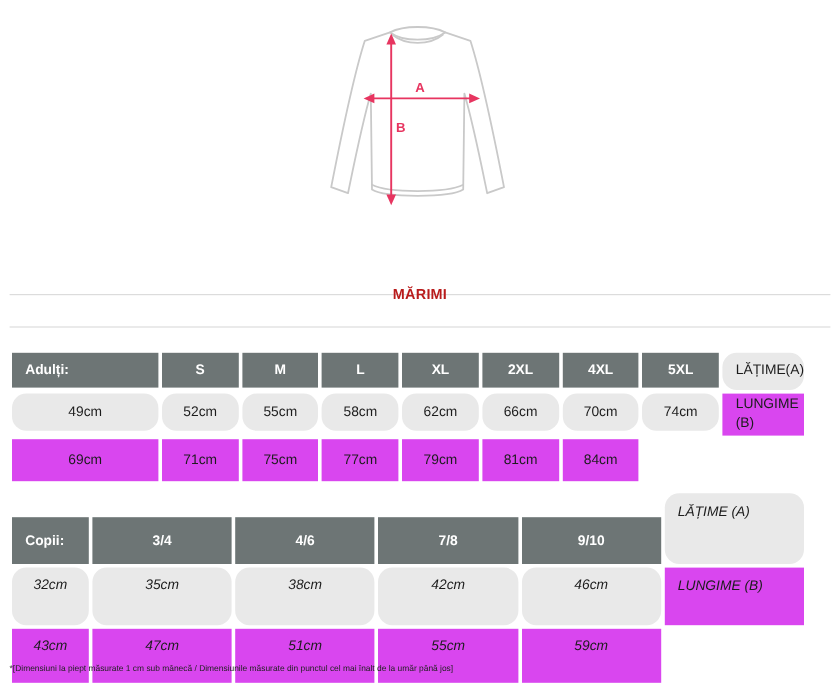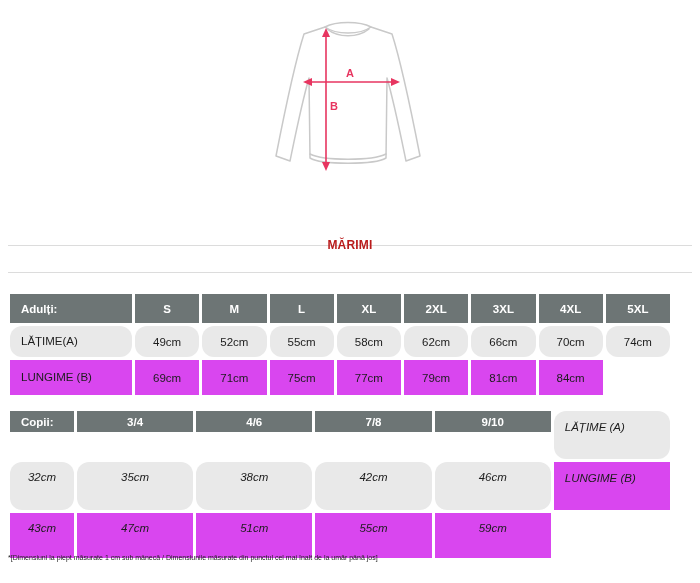--- a/index.html
+++ b/index.html
@@ -20,21 +20,21 @@
   .grid.kids{top:411px;grid-template-columns:64px repeat(5,1fr);}
   .cell{display:flex;align-items:center;justify-content:center;font-size:11.5px;}
   .th{background:#6d7575;color:#ffffff;font-weight:bold;}
   .th.label{justify-content:flex-start;padding-left:11px;}
   .td.label{justify-content:flex-start;padding-left:11px;line-height:1.35;}
   .row-gray{background:#e9e9e9;border-radius:12px;}
   .row-white{background:#d946ef;}
   .adults .th{height:29px;}
   .adults .r1{height:31px;}
   .adults .r2{height:35px;}
-  .kids .th{height:21px;}
+  .kids .th{height:39px;margin-top:20px;}
   .kids .r1{height:48px;}
   .kids .r2{height:45px;}
   .kids .r1,.kids .r2{align-items:flex-start;padding-top:9px;height:auto;font-style:italic;}
   .kids .r1{min-height:39px;}
   .kids .r2{min-height:36px;}
   .footnote{
     position:absolute;left:8px;top:554px;width:680px;
     font-size:7px;color:#222222;letter-spacing:0;
   }
   svg text{font-family:"Liberation Sans",sans-serif;font-weight:bold;}
@@ -86,21 +86,20 @@
   <div class="title">MĂRIMI</div>
   <div class="rule rule-bottom"></div>
 
   <div class="grid adults">
     <div class="cell th label">Adulți:</div>
     <div class="cell th">S</div>
     <div class="cell th">M</div>
     <div class="cell th">L</div>
     <div class="cell th">XL</div>
     <div class="cell th">2XL</div>
-    <div class="cell th">3XL</div>
     <div class="cell th">4XL</div>
     <div class="cell th">5XL</div>
 
     <div class="cell td label r1 row-gray">LĂȚIME(A)</div>
     <div class="cell td r1 row-gray">49cm</div>
     <div class="cell td r1 row-gray">52cm</div>
     <div class="cell td r1 row-gray">55cm</div>
     <div class="cell td r1 row-gray">58cm</div>
     <div class="cell td r1 row-gray">62cm</div>
     <div class="cell td r1 row-gray">66cm</div>

